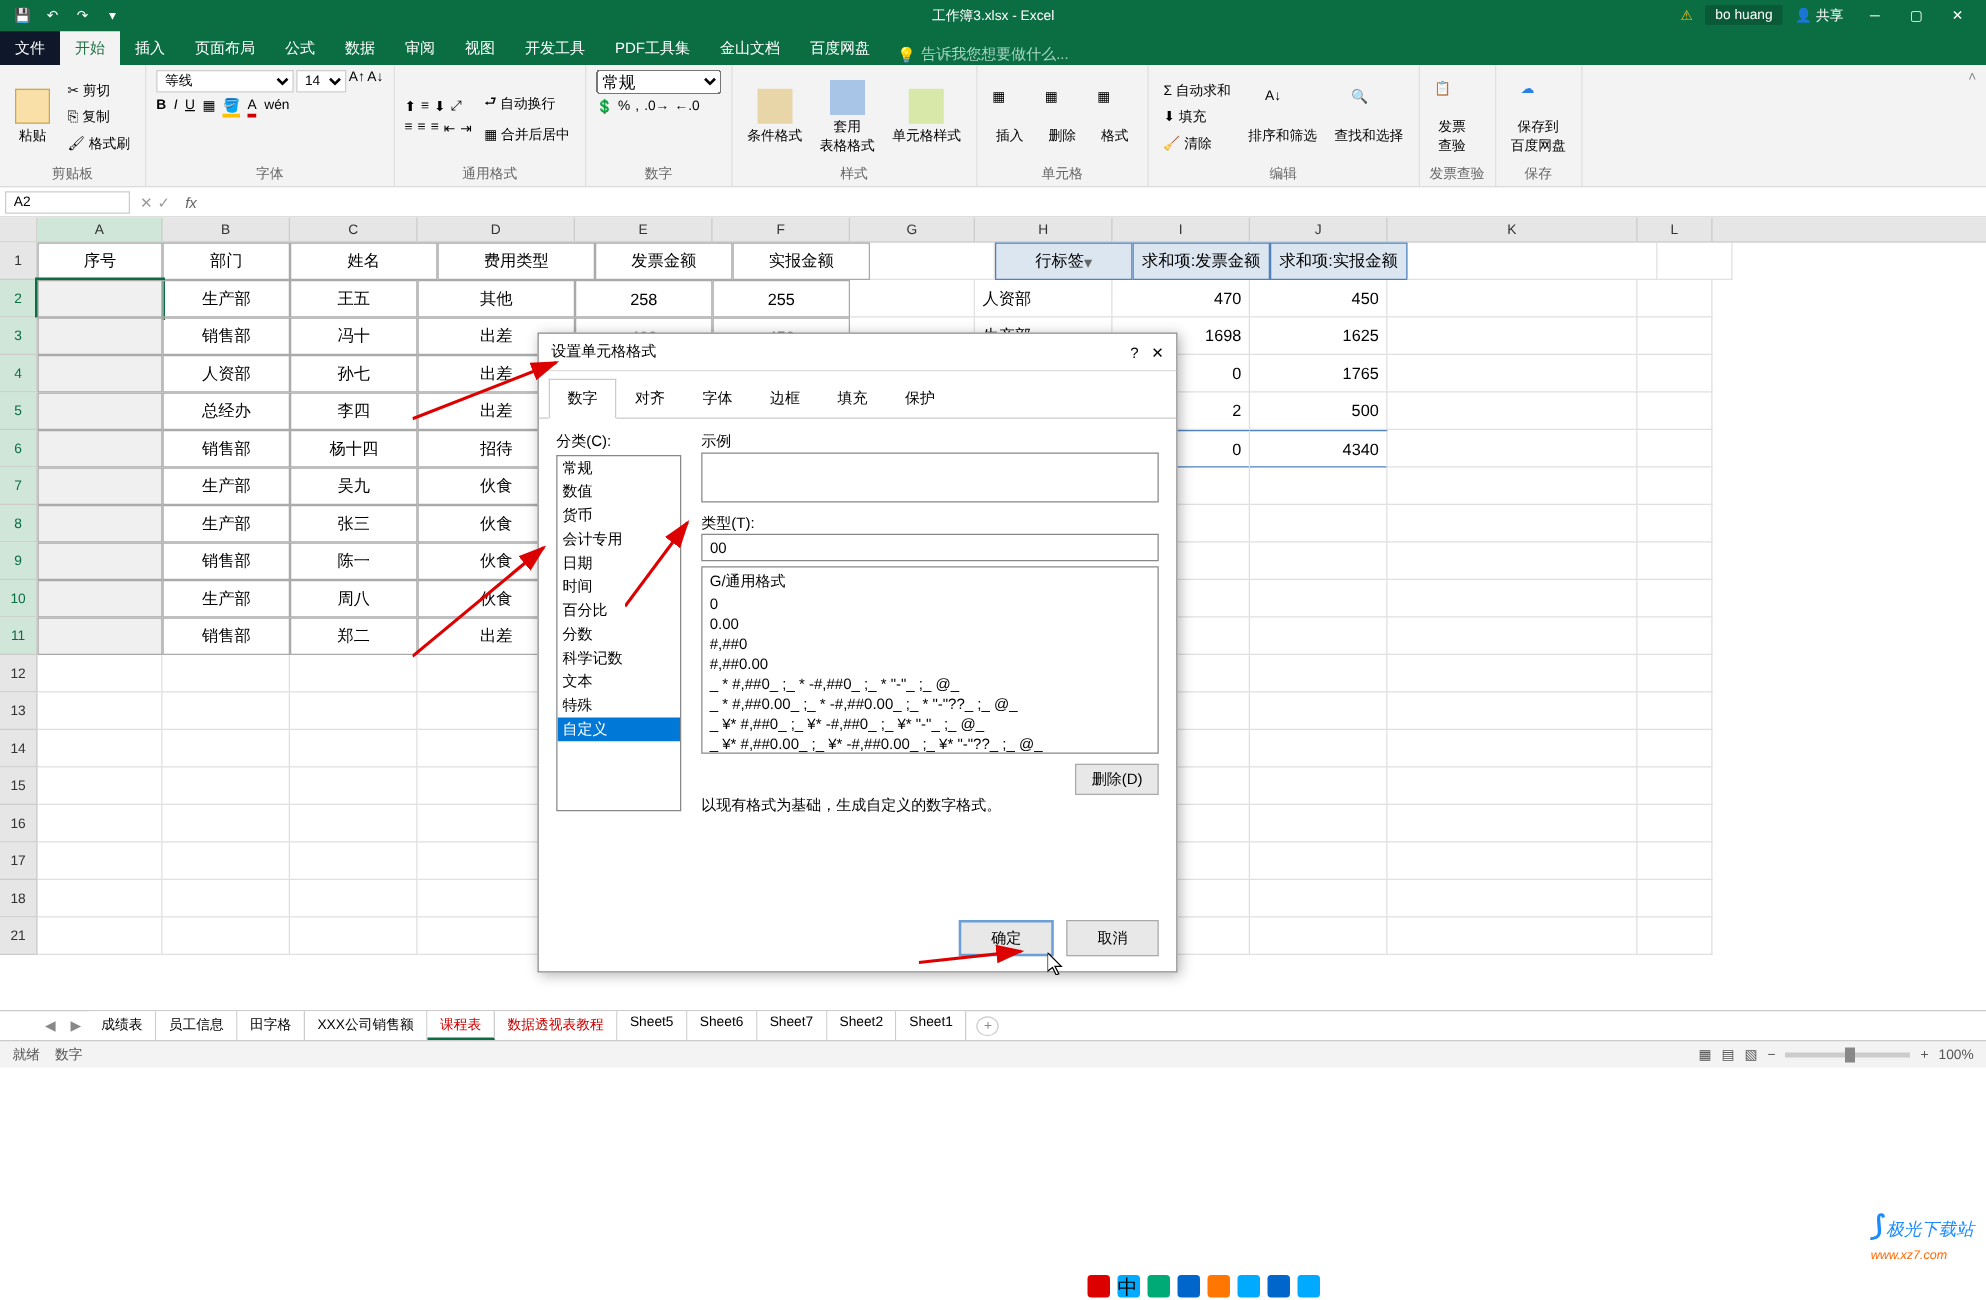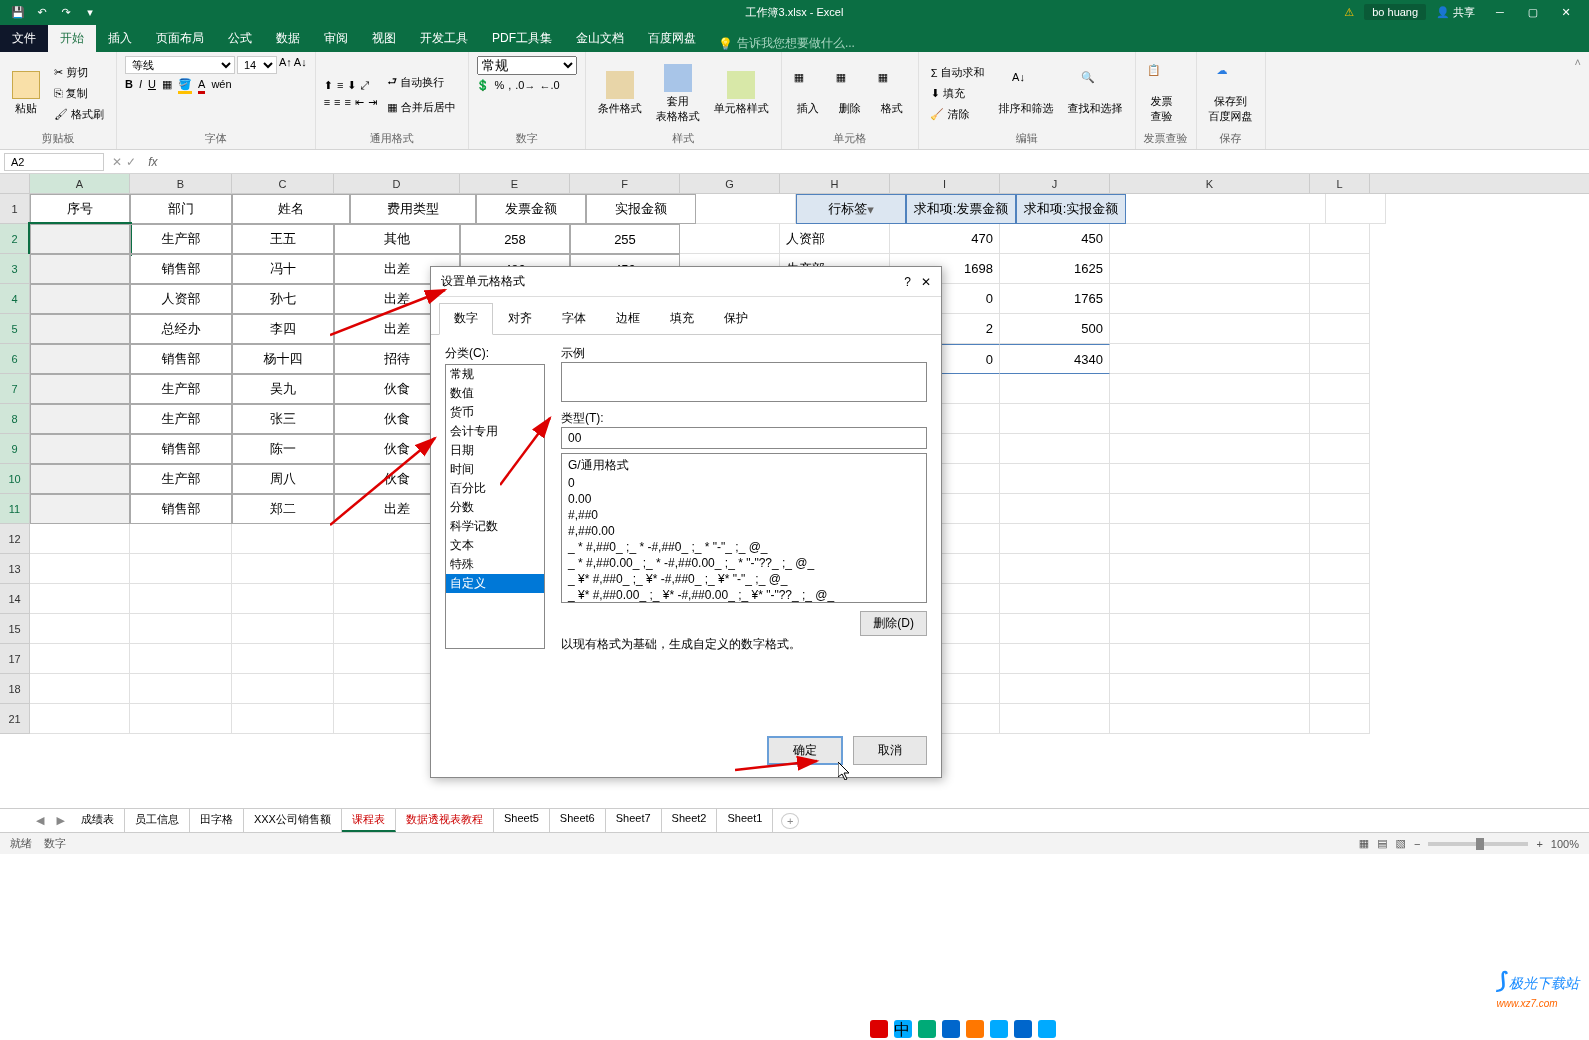--- a/index.html
+++ b/index.html
@@ -514,20 +514,35 @@
         <div class="cell" style="width: 110px;"></div>
         <div class="cell" style="width: 110px;"></div>
         <div class="cell" style="width: 100px;"></div>
         <div class="cell" style="width: 110px;"></div>
         <div class="cell" style="width: 110px;"></div>
         <div class="cell" style="width: 110px;"></div>
         <div class="cell" style="width: 200px;"></div>
         <div class="cell" style="width: 60px;"></div>
       </div>
       <div class="row">
+        <div class="row-h">16</div>
+        <div class="cell" style="width: 100px;"></div>
+        <div class="cell" style="width: 102px;"></div>
+        <div class="cell" style="width: 102px;"></div>
+        <div class="cell" style="width: 126px;"></div>
+        <div class="cell" style="width: 110px;"></div>
+        <div class="cell" style="width: 110px;"></div>
+        <div class="cell" style="width: 100px;"></div>
+        <div class="cell" style="width: 110px;"></div>
+        <div class="cell" style="width: 110px;"></div>
+        <div class="cell" style="width: 110px;"></div>
+        <div class="cell" style="width: 200px;"></div>
+        <div class="cell" style="width: 60px;"></div>
+      </div>
+      <div class="row">
         <div class="row-h">17</div>
         <div class="cell" style="width: 100px;"></div>
         <div class="cell" style="width: 102px;"></div>
         <div class="cell" style="width: 102px;"></div>
         <div class="cell" style="width: 126px;"></div>
         <div class="cell" style="width: 110px;"></div>
         <div class="cell" style="width: 110px;"></div>
         <div class="cell" style="width: 100px;"></div>
         <div class="cell" style="width: 110px;"></div>
         <div class="cell" style="width: 110px;"></div>

